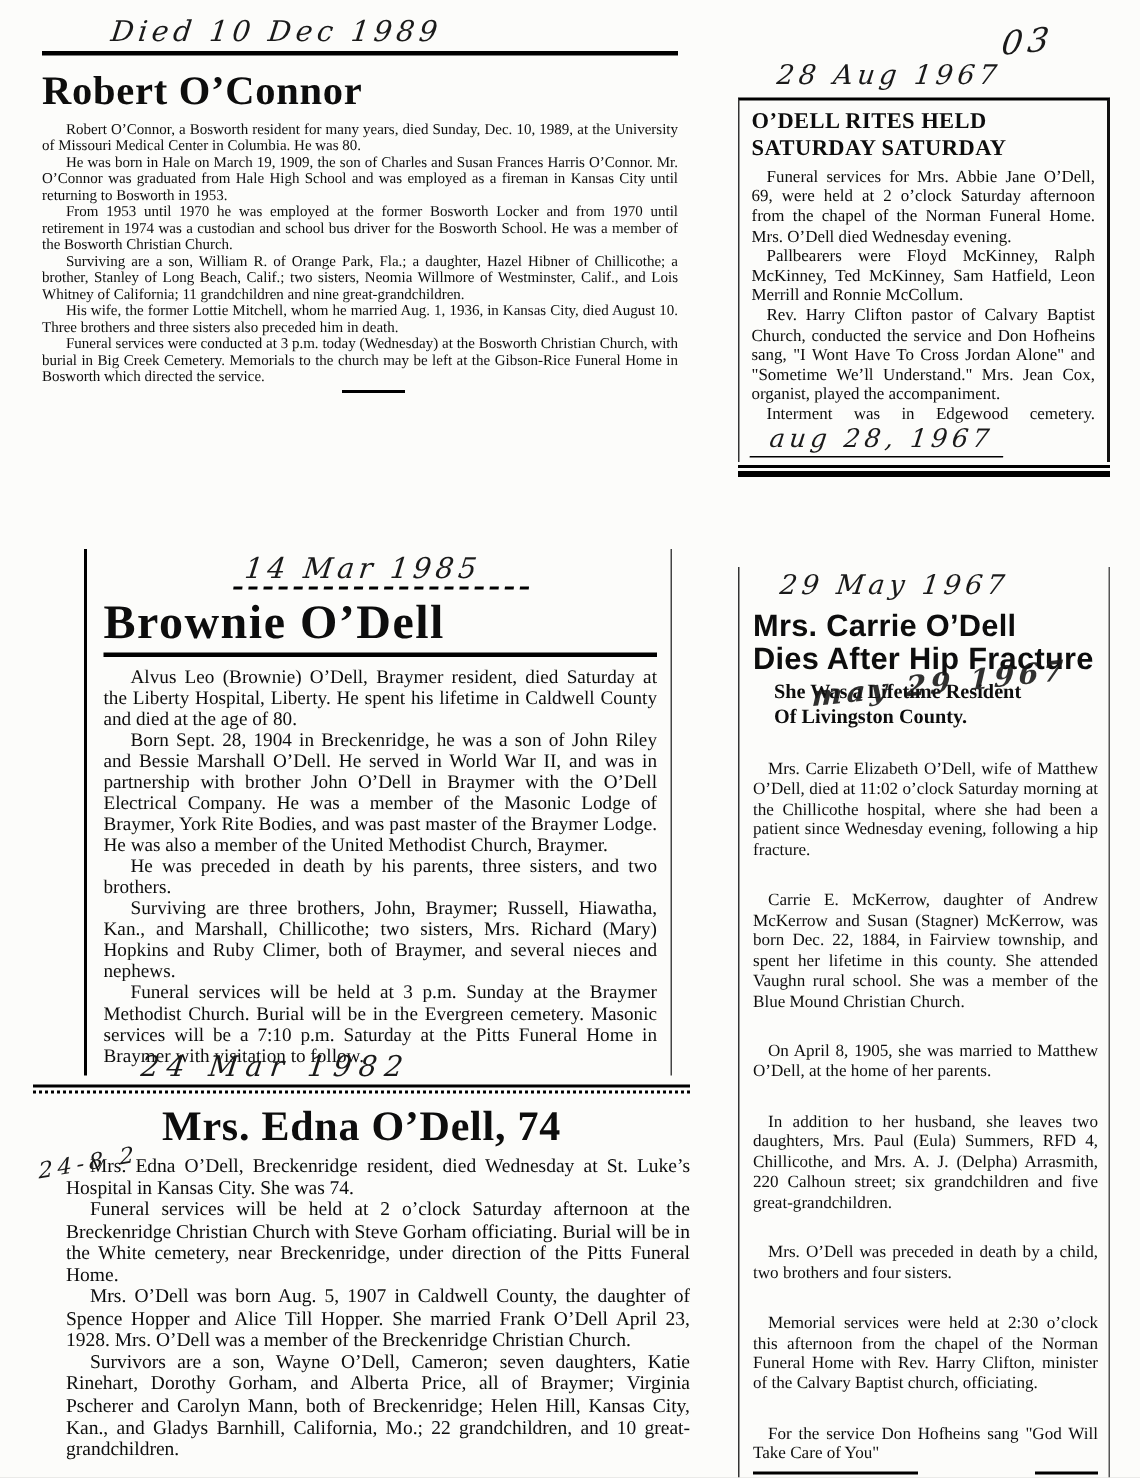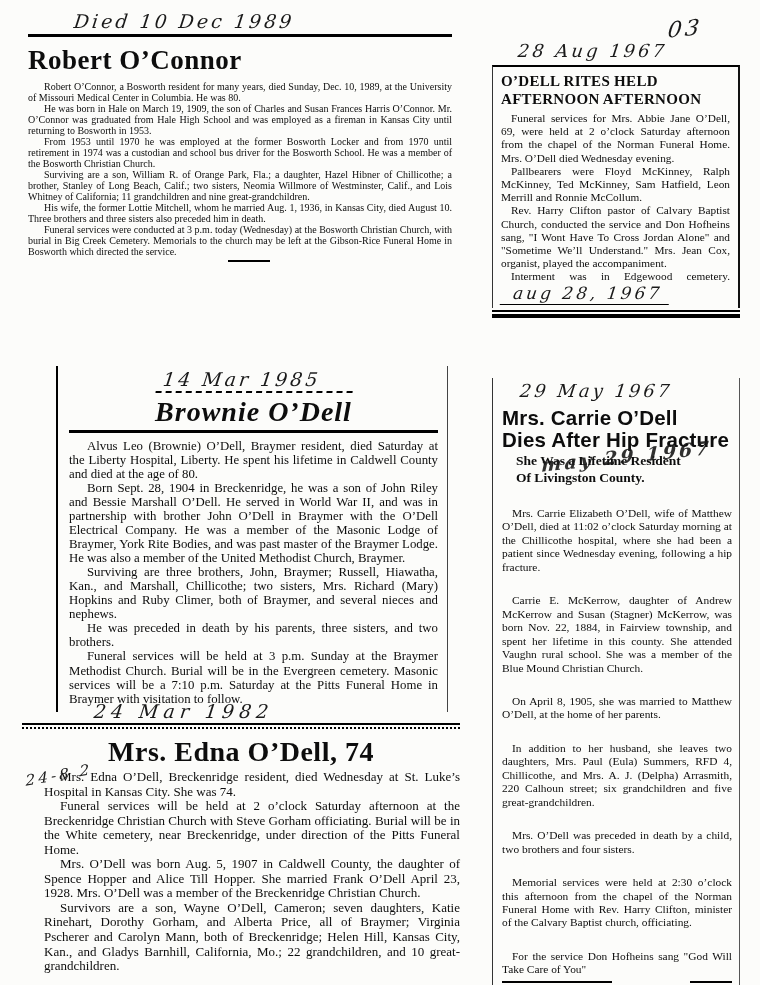--- a/index.html
+++ b/index.html
@@ -40,21 +40,21 @@
   .bar-thin{height:2px;background:#000;margin-top:2px;}
   .bar-thick{height:4px;background:#000;margin-top:2px;}
 
   
   .brownie{
     left:56px;top:366px;width:392px;
     border-left:2.5px solid #000;border-right:1.5px solid #444;
     padding:2px 9px 6px 11px;box-sizing:border-box;
   }
   .brownie .hd{margin-left:88px;font-size:19px;border-bottom:2px dashed #000;display:inline-block;padding:0 34px 1px 6px;}
-  .brownie h1{margin:3px 0 0;text-align:center;font-size:28px;letter-spacing:1px;font-style:italic;}
+  .brownie h1{margin:3px 0 0;font-size:32px;letter-spacing:1px;}
   .title-underline{height:2.5px;background:#000;margin:2px 0 6px;}
   .brownie p{font-size:12.8px;line-height:1.1;text-indent:18px;}
 
   
   .edna{left:22px;top:700px;width:438px;}
   .edna .hd{margin-left:72px;font-size:19px;letter-spacing:5px;}
   .tear{border-top:2.5px solid #000;border-bottom:2px dotted #000;height:2px;margin-top:1px;}
   .edna h1{margin:7px 0 2px;text-align:center;font-size:28px;letter-spacing:.5px;}
   .edna .annot{position:absolute;left:4px;top:66px;font-size:15px;transform:skewX(-8deg) rotate(-10deg);}
   .edna p{font-size:13px;line-height:1.12;padding-left:22px;}
@@ -95,21 +95,21 @@
     <p>His wife, the former Lottie Mitchell, whom he married Aug. 1, 1936, in Kansas City, died August 10. Three brothers and three sisters also preceded him in death.</p>
     <p>Funeral services were conducted at 3 p.m. today (Wednesday) at the Bosworth Christian Church, with burial in Big Creek Cemetery. Memorials to the church may be left at the Gibson-Rice Funeral Home in Bosworth which directed the service.</p>
     <div class="end-rule"></div>
   </section>
 
   <section class="clip rites">
     <div class="hand hd">28 Aug 1967</div>
     <div class="box">
       <h2>
         <span>O’DELL RITES HELD</span><br>
-        <span>AFTERNOON AFTERNOON</span>
+        <span>SATURDAY SATURDAY</span>
       </h2>
       <p>Funeral services for Mrs. Abbie Jane O’Dell, 69, were held at 2 o’clock Saturday afternoon from the chapel of the Norman Funeral Home. Mrs. O’Dell died Wednesday evening.</p>
       <p>Pallbearers were Floyd McKinney, Ralph McKinney, Ted McKinney, Sam Hatfield, Leon Merrill and Ronnie McCollum.</p>
       <p>Rev. Harry Clifton pastor of Calvary Baptist Church, conducted the service and Don Hofheins sang, "I Wont Have To Cross Jordan Alone" and "Sometime We’ll Understand." Mrs. Jean Cox, organist, played the accompaniment.</p>
       <p>
         <span>Interment was in Edgewood cemetery.</span>
         <span class="hand inline-hand">aug 28, 1967</span>
       </p>
     </div>
     <div class="bar-thin"></div>
@@ -117,22 +117,22 @@
   </section>
 
   <section class="clip brownie">
     <div>
       <span class="hand hd">14 Mar 1985</span>
     </div>
     <h1>Brownie O’Dell</h1>
     <div class="title-underline"></div>
     <p>Alvus Leo (Brownie) O’Dell, Braymer resident, died Saturday at the Liberty Hospital, Liberty. He spent his lifetime in Caldwell County and died at the age of 80.</p>
     <p>Born Sept. 28, 1904 in Breckenridge, he was a son of John Riley and Bessie Marshall O’Dell. He served in World War II, and was in partnership with brother John O’Dell in Braymer with the O’Dell Electrical Company. He was a member of the Masonic Lodge of Braymer, York Rite Bodies, and was past master of the Braymer Lodge. He was also a member of the United Methodist Church, Braymer.</p>
+    <p>He was preceded in death by his parents, three sisters, and two brothers.</p>
     <p>Surviving are three brothers, John, Braymer; Russell, Hiawatha, Kan., and Marshall, Chillicothe; two sisters, Mrs. Richard (Mary) Hopkins and Ruby Climer, both of Braymer, and several nieces and nephews.</p>
-    <p>He was preceded in death by his parents, three sisters, and two brothers.</p>
     <p>Funeral services will be held at 3 p.m. Sunday at the Braymer Methodist Church. Burial will be in the Evergreen cemetery. Masonic services will be a 7:10 p.m. Saturday at the Pitts Funeral Home in Braymer with visitation to follow.</p>
   </section>
 
   <section class="clip edna">
     <div class="hand hd">24 Mar 1982</div>
     <div class="tear"></div>
     <h1>Mrs. Edna O’Dell, 74</h1>
     <div class="hand annot">24-8 2</div>
     <p>Mrs. Edna O’Dell, Breckenridge resident, died Wednesday at St. Luke’s Hospital in Kansas City. She was 74.</p>
     <p>Funeral services will be held at 2 o’clock Saturday afternoon at the Breckenridge Christian Church with Steve Gorham officiating. Burial will be in the White cemetery, near Breckenridge, under direction of the Pitts Funeral Home.</p>
@@ -145,21 +145,21 @@
     <h2>
       <span>Mrs. Carrie O’Dell</span><br>
       <span>Dies After Hip Fracture</span>
     </h2>
     <div class="subhead">
       <span>She Was a Lifetime Resident</span><br>
       <span>Of Livingston County.</span>
       <span class="hand overlay-hand">may 29 1967</span>
     </div>
     <p>Mrs. Carrie Elizabeth O’Dell, wife of Matthew O’Dell, died at 11:02 o’clock Saturday morning at the Chillicothe hospital, where she had been a patient since Wednesday evening, following a hip fracture.</p>
-    <p>Carrie E. McKerrow, daughter of Andrew McKerrow and Susan (Stagner) McKerrow, was born Nov. 22, 1884, in Fairview township, and spent her lifetime in this county. She attended Vaughn rural school. She was a member of the Blue Mound Christian Church.</p>
+    <p>Carrie E. McKerrow, daughter of Andrew McKerrow and Susan (Stagner) McKerrow, was born Dec. 22, 1884, in Fairview township, and spent her lifetime in this county. She attended Vaughn rural school. She was a member of the Blue Mound Christian Church.</p>
     <p>On April 8, 1905, she was married to Matthew O’Dell, at the home of her parents.</p>
     <p>In addition to her husband, she leaves two daughters, Mrs. Paul (Eula) Summers, RFD 4, Chillicothe, and Mrs. A. J. (Delpha) Arrasmith, 220 Calhoun street; six grandchildren and five great-grandchildren.</p>
     <p>Mrs. O’Dell was preceded in death by a child, two brothers and four sisters.</p>
     <p>Memorial services were held at 2:30 o’clock this afternoon from the chapel of the Norman Funeral Home with Rev. Harry Clifton, minister of the Calvary Baptist church, officiating.</p>
     <p>For the service Don Hofheins sang "God Will Take Care of You"</p>
     <div class="end-rules">
       <div class="er-l"></div>
         <div class="er-r"></div>
     </div>
   </section>

